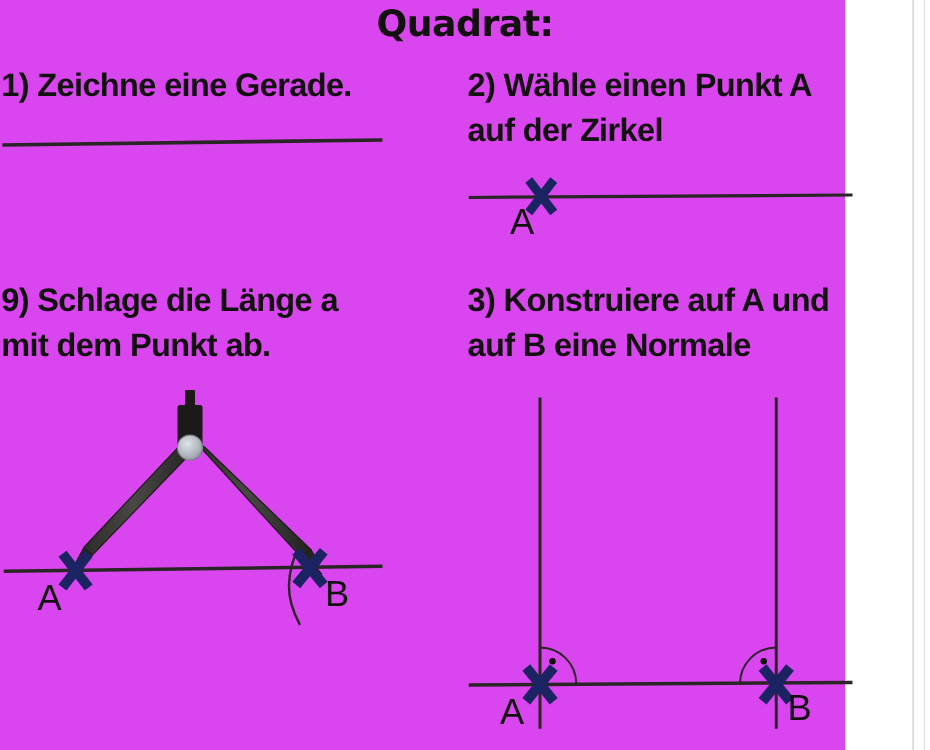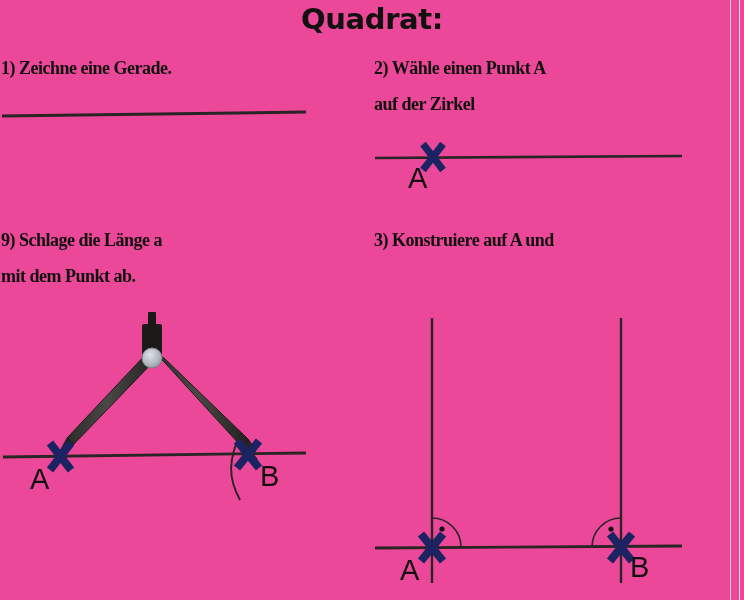--- a/index.html
+++ b/index.html
@@ -11,23 +11,23 @@
     width: 744px;
     height: 600px;
     position: relative;
     overflow: hidden;
     font-family: "Liberation Sans", sans-serif;
     color: #100c0c;
   }
   #sheet {
     position: absolute;
     left: 0; top: 0;
-    width: 744px;
+    width: 676px;
     height: 600px;
-    background: #ec4899;
+    background: #d946ef;
   }
   
   .scan-edge {
     position: absolute;
     top: 0;
     width: 1px;
     height: 600px;
     background: #cfcccb;
   }
   .scan-edge.e1 { left: 730px; }
@@ -40,25 +40,25 @@
     text-align: center;
     font-size: 29px;
     font-weight: bold;
     letter-spacing: -0.4px;
     font-family: "DejaVu Sans", sans-serif;
     color: #131010;
   }
 
   .heading {
     position: absolute;
-    font-size: 18px;
+    font-size: 26px;
     font-weight: bold;
     letter-spacing: -0.5px;
     line-height: 36px;
-    font-family: Liberation Serif, serif;
+    font-family: Liberation Sans, sans-serif;
     color: #131010;
     white-space: nowrap;
   }
   .h1 { left: 1px;   top: 50px; }
   .h2 { left: 374px; top: 50px; }
   .h3 { left: 1px;   top: 222px; }
   .h4 { left: 374px; top: 222px; }
 
   .fig { position: absolute; }
 
@@ -152,20 +152,21 @@
       <g>
         <line x1="237" y1="131" x2="259" y2="158" stroke="#1b2363" stroke-width="8" stroke-linecap="butt"></line>
         <line x1="259" y1="131" x2="237" y2="158" stroke="#1b2363" stroke-width="8" stroke-linecap="butt"></line>
       </g>
     </svg>
   </div>
   <div class="point-label" style="left:30px; top:465px;">A</div>
   <div class="point-label" style="left:260px; top:462px;">B</div>
 
   <div class="heading h4">3) Konstruiere auf A und</div>
+  <div class="heading h4" style="top:258px;">auf B eine Normale</div>
 
   <div class="fig" style="left:370px; top:310px; width:340px; height:285px;">
     <svg width="340" height="285" viewBox="0 0 340 285">
 
       <line x1="62" y1="8" x2="62" y2="273" stroke="#2a2525" stroke-width="2.4"></line>
       <line x1="251" y1="8" x2="251" y2="273" stroke="#2a2525" stroke-width="2.4"></line>
 
       <g>
         <path d="M 62 208 A 29 29 0 0 1 91 237" fill="none" stroke="#2a2525" stroke-width="1.6"></path>
         <circle cx="72" cy="219" r="2.6" fill="#131010"></circle>

